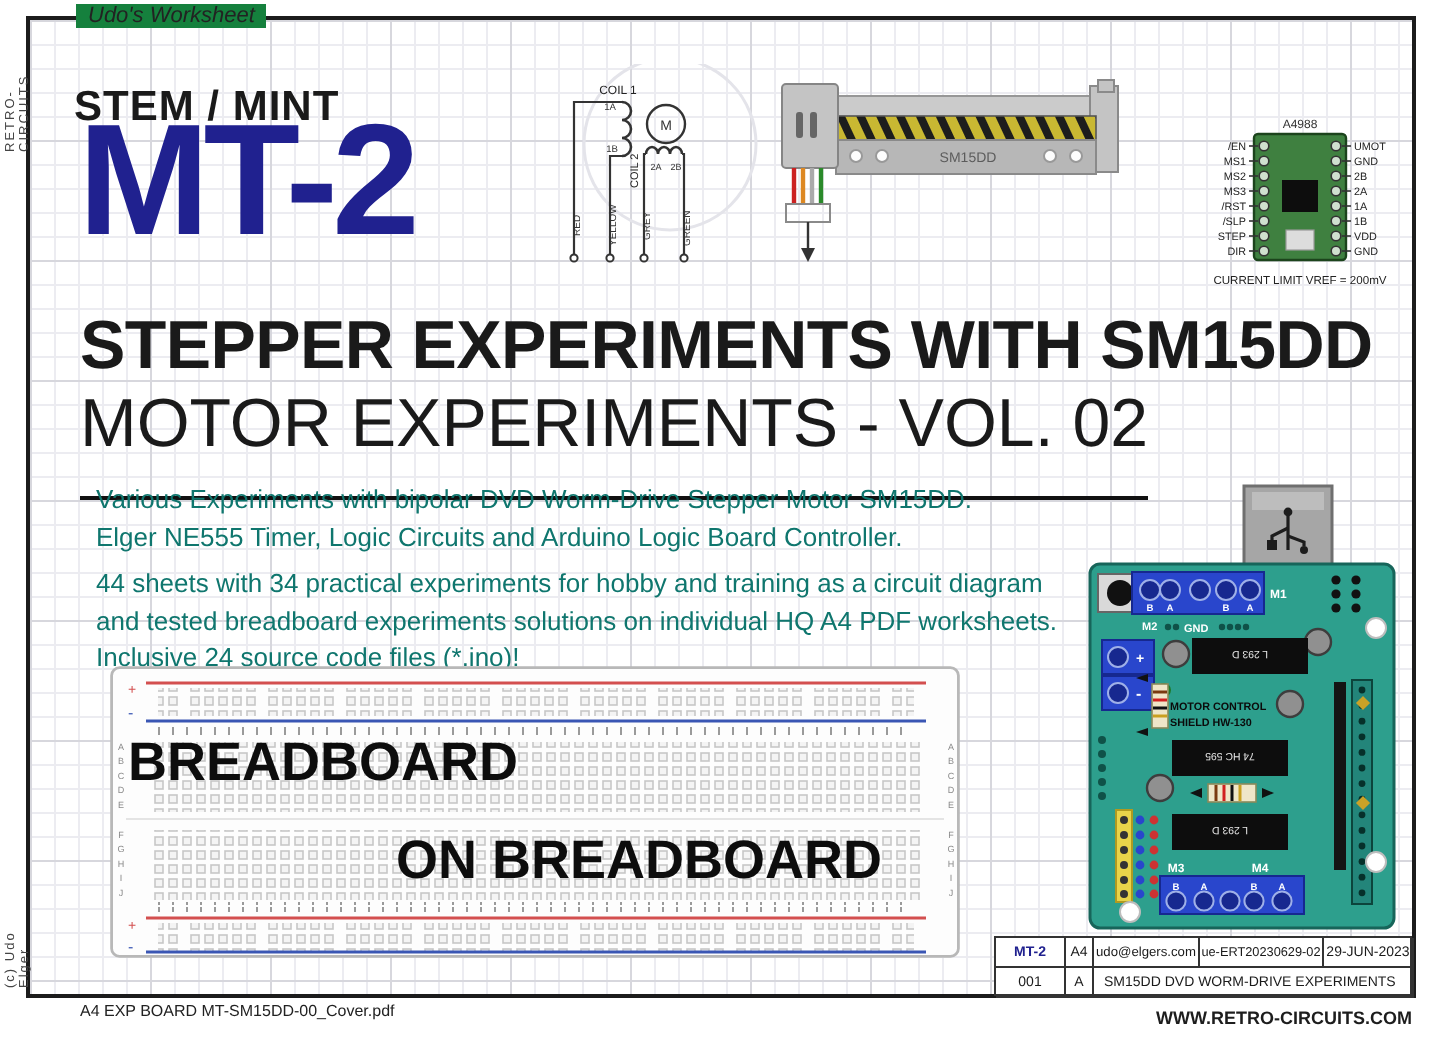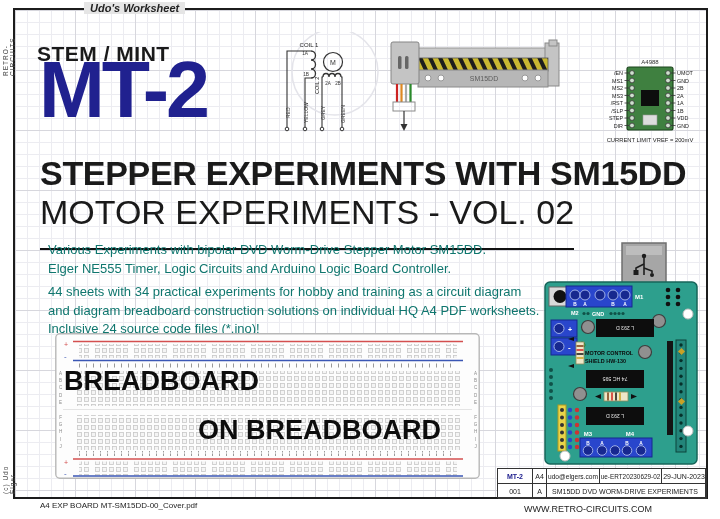--- a/index.html
+++ b/index.html
@@ -8,22 +8,22 @@
   .abs{position:absolute;}
   
   .frame{left:13px;top:8px;width:691px;height:487px;border:2px solid #1c1c1c;
     background-color:#fff;
     background-image:
       linear-gradient(#d7d7dd 1px, transparent 1px),
       linear-gradient(90deg,#d7d7dd 1px, transparent 1px),
       linear-gradient(#ececf1 1px, transparent 1px),
       linear-gradient(90deg,#ececf1 1px, transparent 1px);
     background-size:60px 60px,60px 60px,12px 12px,12px 12px;}
-  .ws-label{left:38px;top:2px;background:#e5e5e5;padding:0 6px;
-    font-size:11px;font-style:italic;font-weight:bold;color:#222;margin-left:46px;}
+  .ws-label{left:38px;top:2px;background:#15803d;padding:0 6px;
+    font-size:11px;font-style:italic;font-weight:normal;color:#222;}
   .vtext{writing-mode:vertical-rl;transform:rotate(180deg);
     font-size:6.5px;color:#444;letter-spacing:1px;}
   .kicker{left:37px;top:42px;font-size:21px;font-weight:bold;letter-spacing:.5px;}
   .code{left:39px;top:50px;font-size:79px;font-weight:bold;letter-spacing:-3px;
     line-height:1;color:#20218f;}
   .title{left:40px;top:154px;font-size:34px;font-weight:bold;letter-spacing:-.3px;white-space:nowrap;}
   .subtitle{left:40px;top:193px;font-size:34px;font-weight:normal;white-space:nowrap;}
   .subtitle span{display:inline-block;border-bottom:2.5px solid #111;padding-bottom:16px;}
   .para{font-size:13px;line-height:18.5px;color:#0f766e;white-space:nowrap;}
   .overlay{font-size:27px;font-weight:bold;color:#0d0d0d;white-space:nowrap;}
@@ -33,22 +33,22 @@
   .tblock{left:497px;top:468px;width:209px;height:30px;display:grid;
     grid-template-columns:35px 14px 53px 62px 45px;grid-template-rows:15px 15px;
     border:1.3px solid #333;background:#fff;box-sizing:border-box;font-size:7px;}
   .tblock>div{border-right:1px solid #333;border-bottom:1px solid #333;
     display:flex;align-items:center;justify-content:center;overflow:hidden;box-sizing:border-box;}
   .tb-code{color:#20218f;font-weight:bold;}
   .tb-desc{grid-column:3 / span 3;justify-content:flex-start !important;padding-left:5px;}
   .tb-doc{font-size:6.4px;}
   .tb-email{font-size:6.6px;}
   .footer-file{left:40px;top:501px;font-size:8px;color:#222;}
-  .footer-web{left:470px;top:504px;width:236px;text-align:center;font-size:9px;
-    font-weight:normal;color:#1d1d1d;}
+  .footer-web{left:470px;top:504px;width:236px;text-align:right;font-size:9px;
+    font-weight:bold;color:#1d1d1d;}
   svg text{font-family:"Liberation Sans",sans-serif;}
 </style>
 </head>
 <body>
 
 <div class="abs frame"></div>
 <div class="abs ws-label">Udo's Worksheet</div>
 <div class="abs vtext" style="left:2px;top:18px;height:58px">RETRO-CIRCUITS</div>
 <div class="abs vtext" style="left:2px;top:446px;height:48px">(c) Udo Elger</div>
 
@@ -56,21 +56,21 @@
 <div class="abs code">MT-2</div>
 <div class="abs title">STEPPER EXPERIMENTS WITH SM15DD</div>
 <div class="abs subtitle"><span>MOTOR EXPERIMENTS - VOL. 02</span></div>
 
 <div class="abs para" style="left:48px;top:241px">
   <div>Various Experiments with bipolar DVD Worm-Drive Stepper Motor SM15DD.</div>
   <div>Elger NE555 Timer, Logic Circuits and Arduino Logic Board Controller.</div>
 </div>
 <div class="abs para" style="left:48px;top:283px">
   <div>44 sheets with 34 practical experiments for hobby and training as a circuit diagram</div>
-  <div>and diagram breadboard construction solutions on individual HQ A4 PDF worksheets.</div>
+  <div>and tested breadboard experiments solutions on individual HQ A4 PDF worksheets.</div>
   <div>Inclusive 24 source code files (*.ino)!</div>
 </div>
 
 <svg class="abs" style="left:281px;top:32px" width="112" height="105" viewBox="0 0 112 105">
   <circle cx="54" cy="40" r="43" fill="none" stroke="#e4e4ea" stroke-width="1.5"></circle>
   <text x="28" y="15" font-size="6" fill="#222" text-anchor="middle">COIL 1</text>
   <path d="M30,19 a4.5,4.5 0 0 1 0,9 a4.5,4.5 0 0 1 0,9 a4.5,4.5 0 0 1 0,9" fill="none" stroke="#333" stroke-width="1.3"></path>
   <text x="27" y="23" font-size="4.8" fill="#333" text-anchor="end">1A</text>
   <text x="28" y="44" font-size="4.8" fill="#333" text-anchor="end">1B</text>
   <polyline points="30,19 6,19 6,95" fill="none" stroke="#333" stroke-width="1.1"></polyline>

